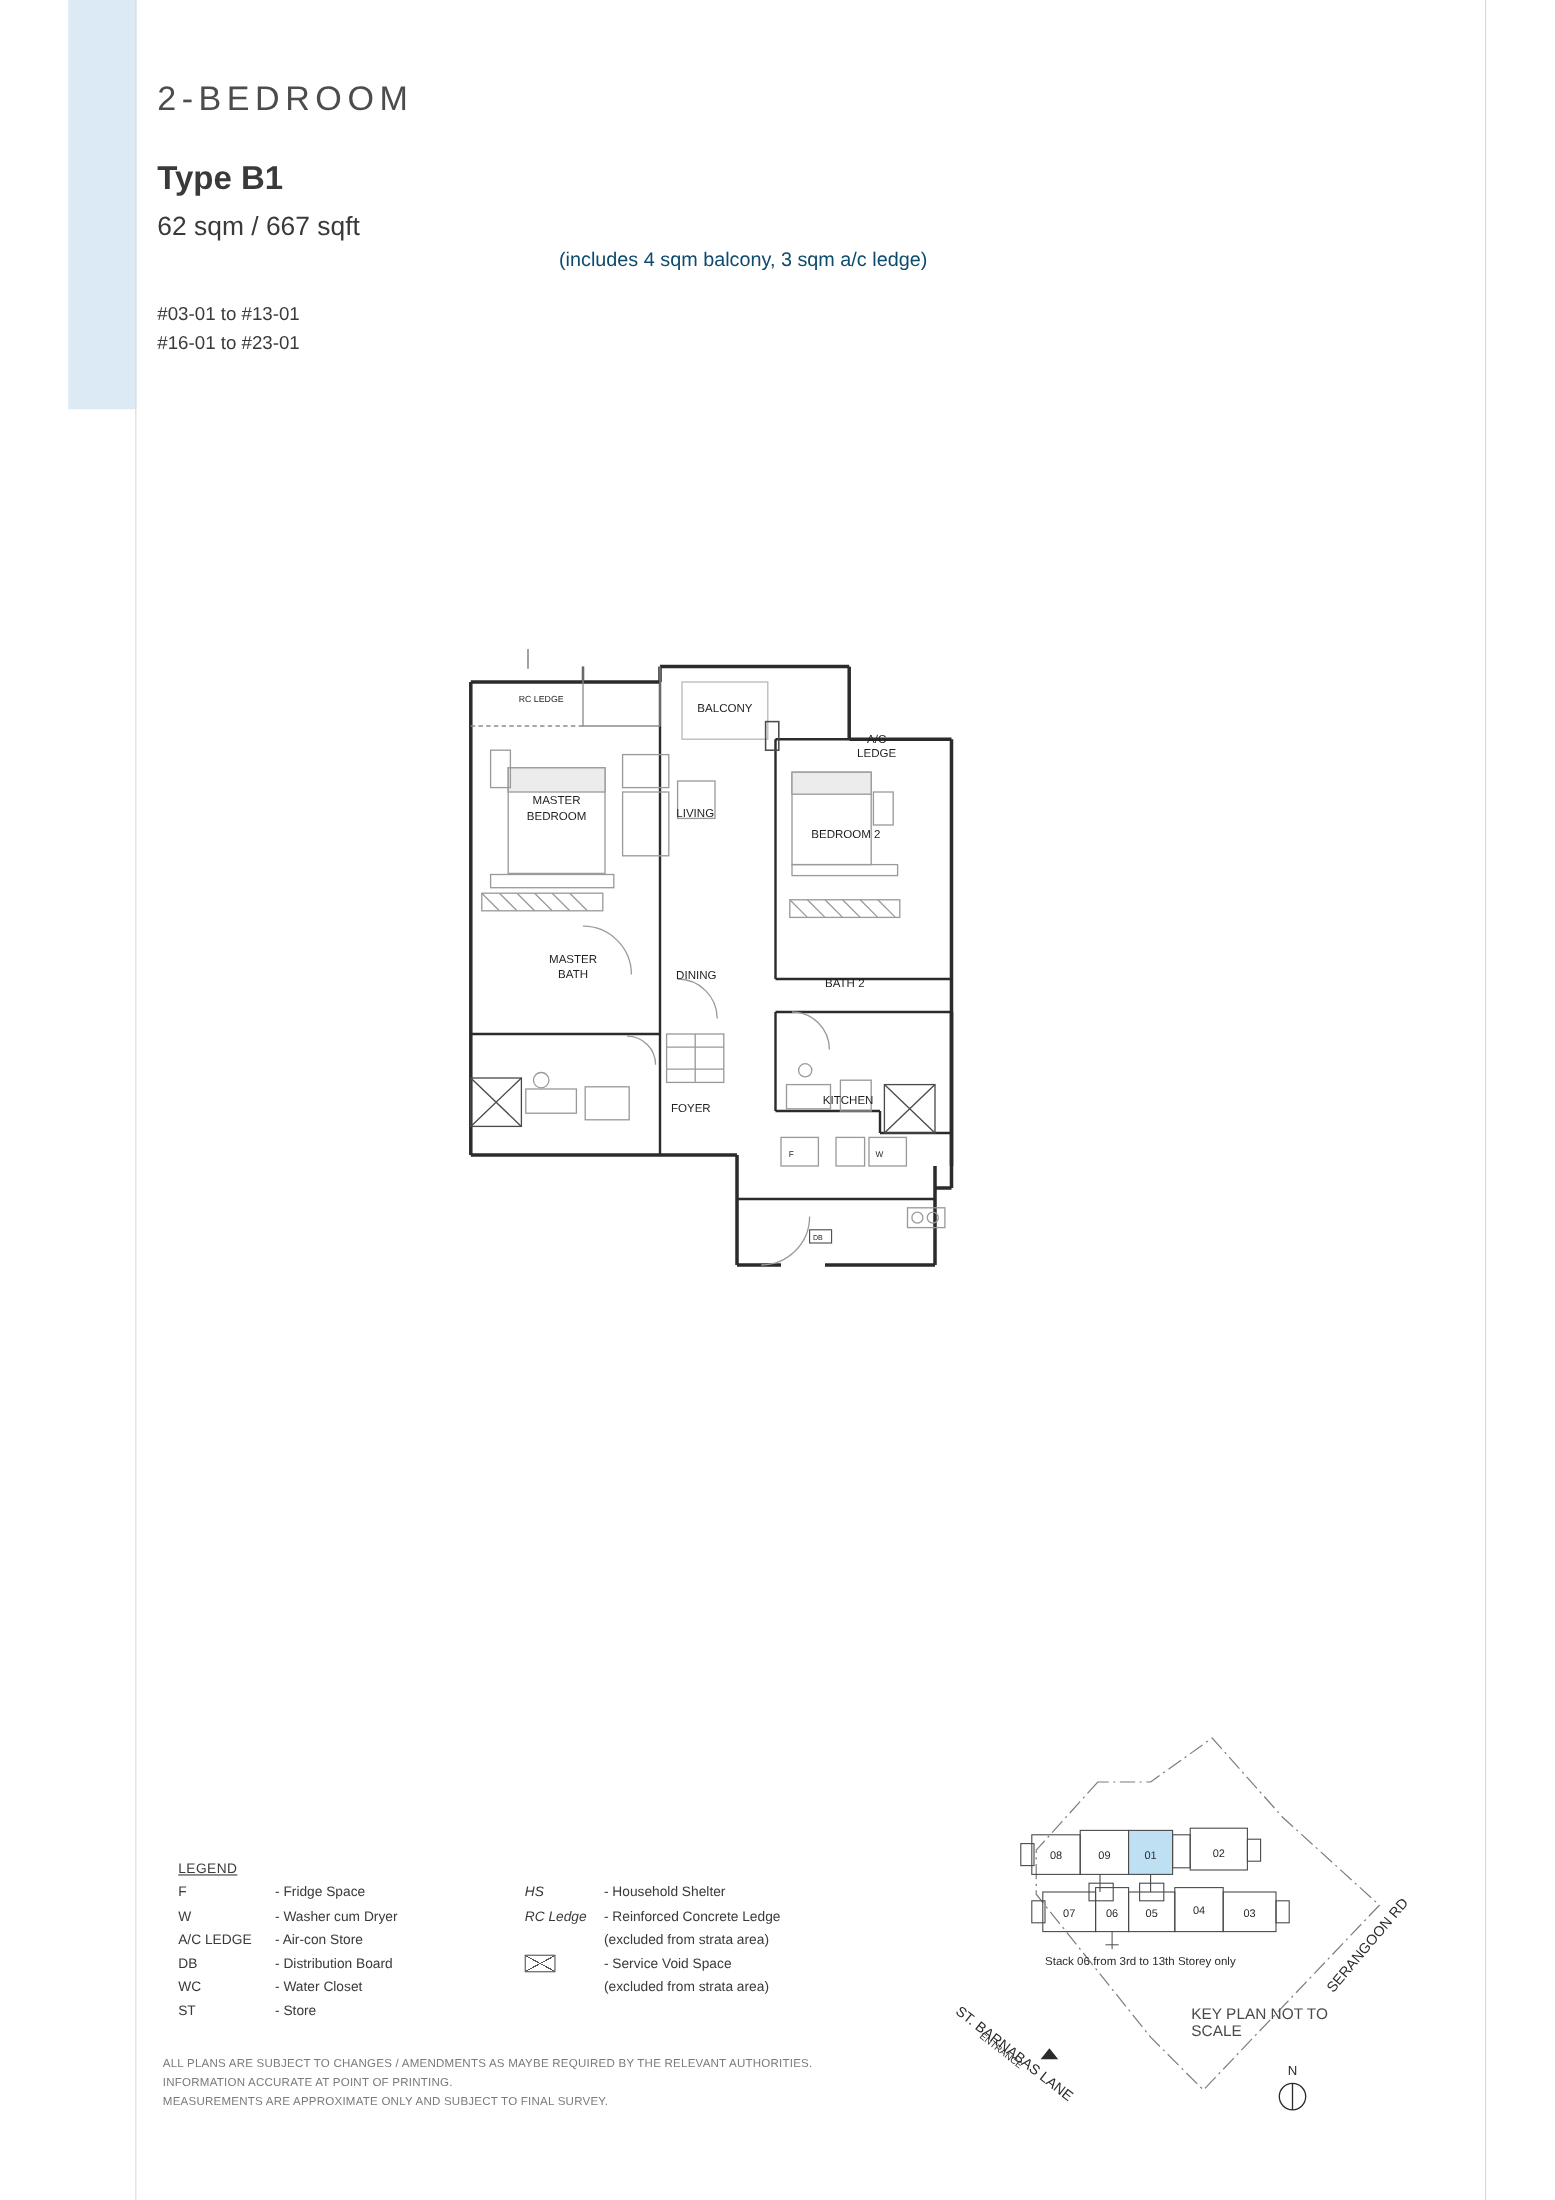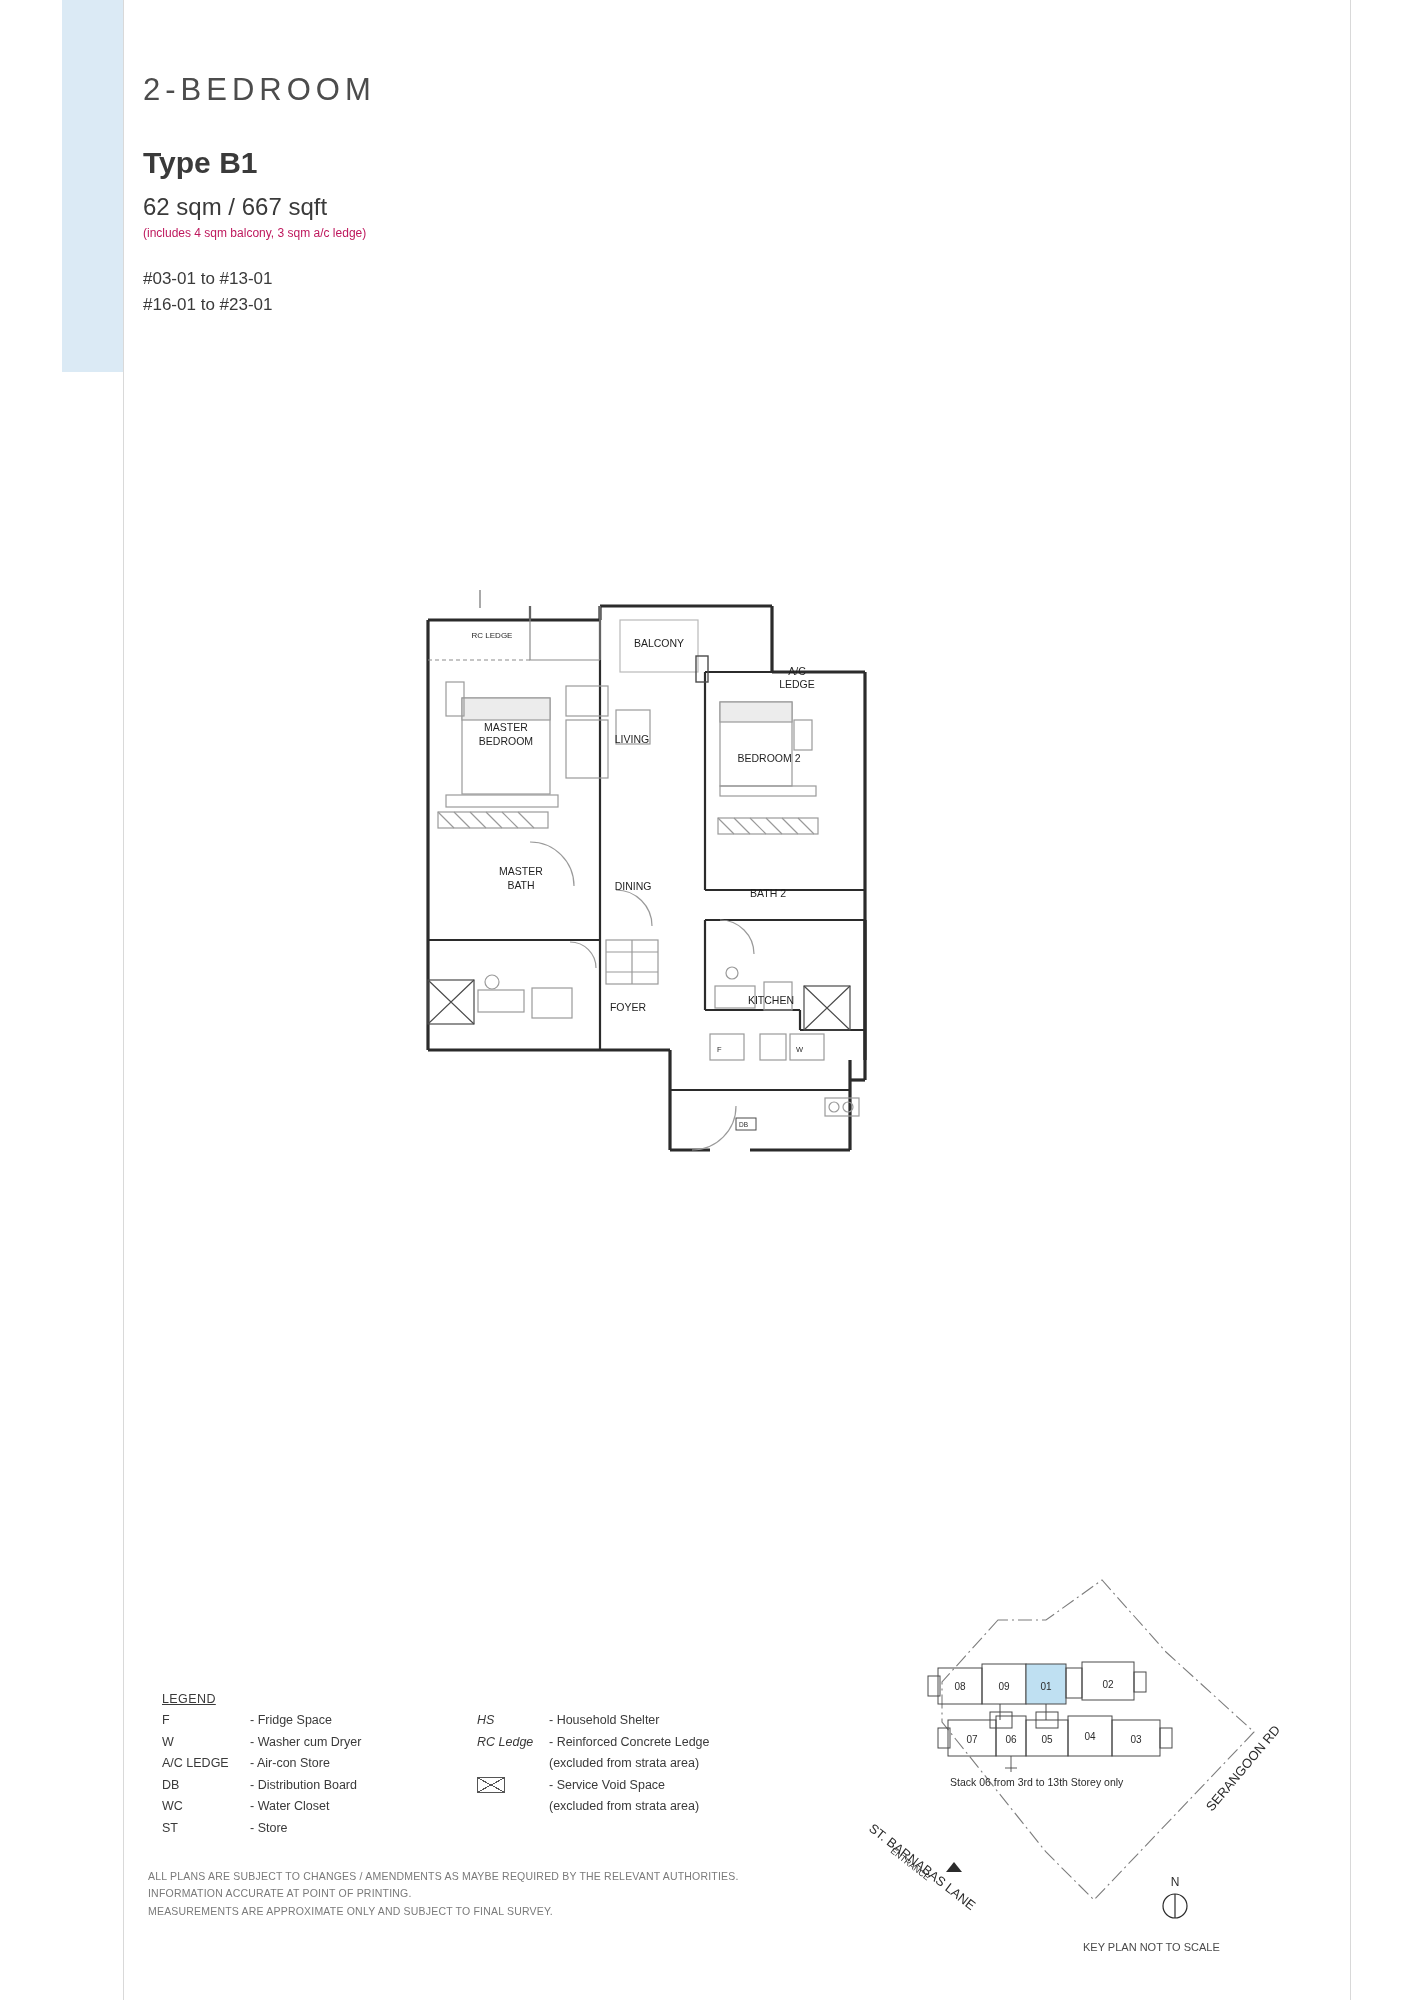--- a/index.html
+++ b/index.html
@@ -11,21 +11,21 @@
   .accent-bar{position:absolute;left:62px;top:0;width:62px;height:372px;background:#dbeaf5;}
   
   .frame-left{position:absolute;left:123px;top:0;width:1px;height:2000px;background:#d9d9d9;}
   .frame-right{position:absolute;left:1350px;top:0;width:1px;height:2000px;background:#d9d9d9;}
 
   
   .hdr{position:absolute;left:143px;top:72px;width:700px;}
   .hdr-title{font-size:31px;letter-spacing:5px;color:#4c4c4c;font-weight:400;}
   .hdr-type{font-size:30px;font-weight:bold;color:#3a3a3a;margin-top:38px;}
   .hdr-area{font-size:24px;color:#3a3a3a;margin-top:13px;}
-  .hdr-note{font-size:12px;color:#be185d;margin-top:5px;}
+  .hdr-note{font-size:18px;color:#0c4a6e;margin-top:5px;text-align:right;}
   .hdr-units{font-size:17px;color:#3a3a3a;margin-top:26px;line-height:1.55;}
 
   
   .plan{position:absolute;left:420px;top:590px;width:580px;height:640px;}
   .plan svg{display:block;}
 
   
   .legend{position:absolute;left:148px;top:1692px;width:640px;font-size:12.5px;color:#3a3a3a;margin-left:14px;}
   .legend-title{font-weight:normal;text-decoration:underline;letter-spacing:.4px;margin-bottom:4px;font-size:12.5px;}
   .legend-cols{display:flex;}
@@ -39,21 +39,21 @@
   .sv-box:before,.sv-box:after{content:"";position:absolute;left:0;top:0;width:100%;height:100%;}
   .sv-box:before{background:linear-gradient(to bottom right,transparent 48%,#555 48%,#555 52%,transparent 52%);}
   .sv-box:after{background:linear-gradient(to bottom left,transparent 48%,#555 48%,#555 52%,transparent 52%);}
 
   
   .disclaimer{position:absolute;left:148px;top:1868px;width:760px;font-size:10.5px;line-height:1.65;color:#7a7a7a;letter-spacing:.2px;}
 
   
   .keyplan{position:absolute;left:850px;top:1420px;width:450px;height:520px;}
   .keyplan svg{display:block;}
-  .kp-caption{position:absolute;left:1043px;top:1941px;font-size:11px;color:#4a4a4a;padding-left:40px;}
+  .kp-caption{position:absolute;left:1043px;top:1822px;font-size:14px;color:#4a4a4a;padding-left:40px;}
 </style>
 </head>
 <body>
 
 <div class="page">
 
   <div class="accent-bar"></div>
   <div class="frame-left"></div>
   <div class="frame-right"></div>
 

